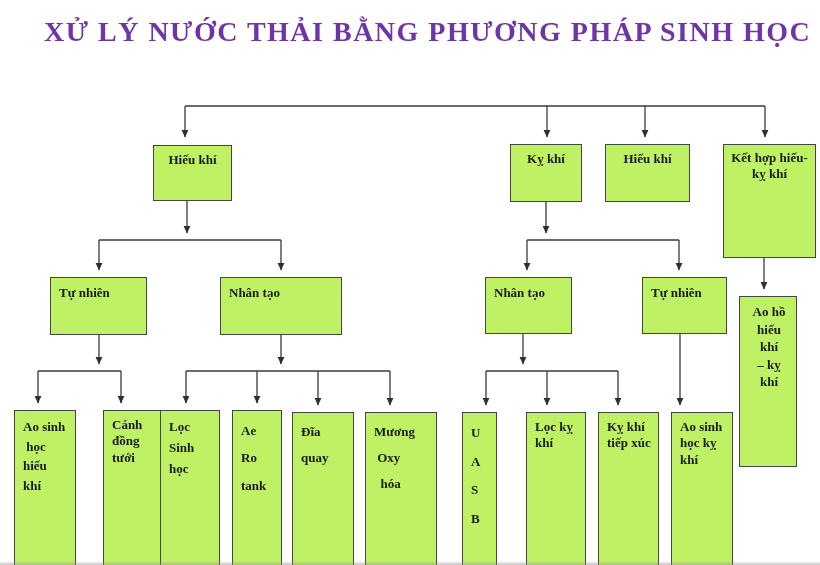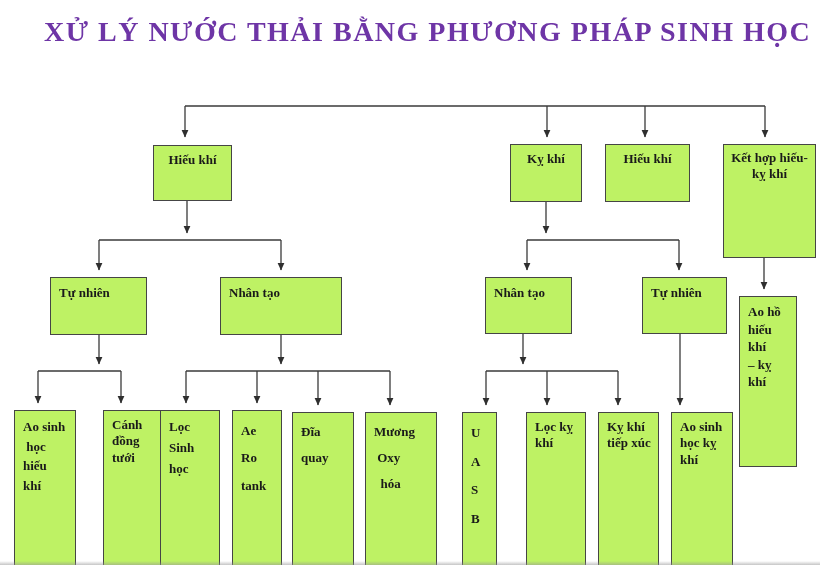--- a/index.html
+++ b/index.html
@@ -13,21 +13,21 @@
     white-space:nowrap;
   }
   svg.connectors{position:absolute;left:0;top:0;width:820px;height:565px;}
   .node{
     position:absolute;border:1px solid #454545;background:#bef264;
     font-size:13px;box-sizing:border-box;white-space:pre-wrap;line-height:1.35;font-weight:bold;
   }
   .node.center{text-align:center;padding-top:5px;}
   .node.tl{padding:6px 6px 0 8px;}
   .lh12{line-height:1.25;margin-left:16px;}
-  .lh135{line-height:1.35;}
+  .lh135{line-height:1.35;text-align:center;}
   .lh15{line-height:1.5;}
   .lh16{line-height:1.6;}
   .lh20{line-height:2.0;}
   .lh21{line-height:2.1;}
   .lh22{line-height:2.2;}
   .bottom-edge{
     position:absolute;left:0;bottom:0;width:820px;height:4px;
     background:linear-gradient(to bottom, rgba(255,255,255,0), rgba(150,150,150,.55));
     pointer-events:none;
   }

